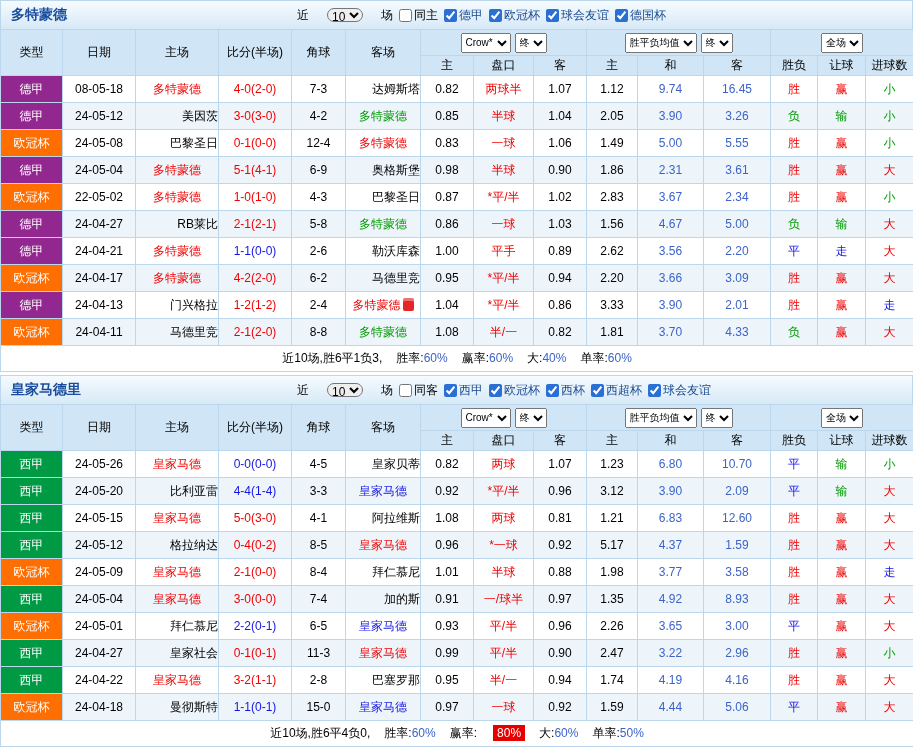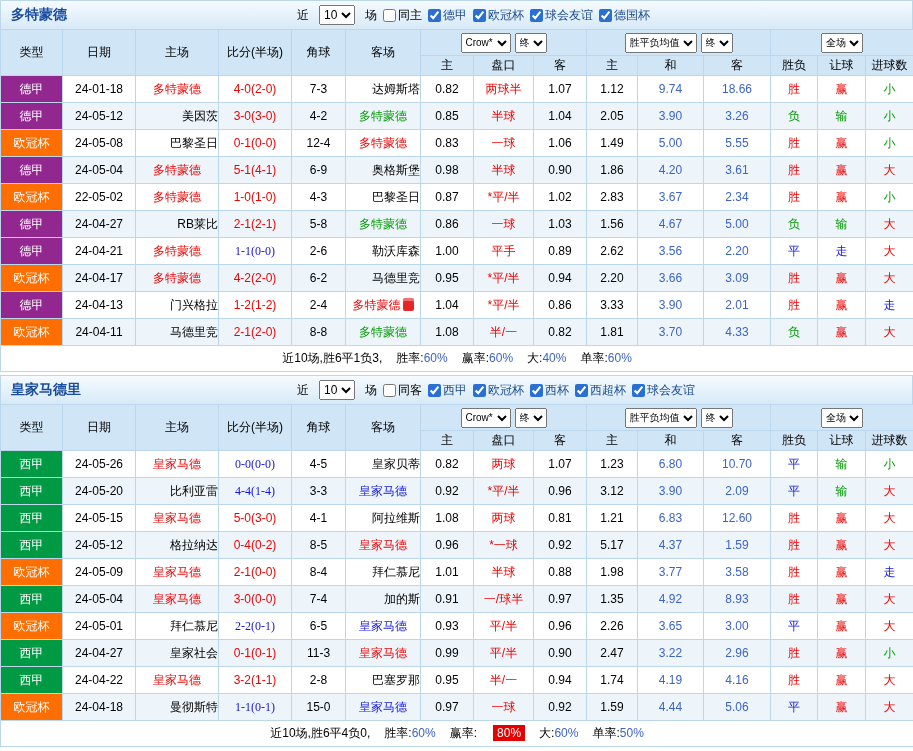--- a/index.html
+++ b/index.html
@@ -17,40 +17,40 @@
     position: relative; height: 29px;
     background: linear-gradient(180deg, #f5fbff, #d7e9f7);
     border: 1px solid #bcd6eb; border-bottom: 0;
     display: flex; align-items: center; padding: 0 10px;
   }
   .title { font-weight: bold; font-size: 14px; color: #1a4c9d; }
   .controls {
     position: absolute; left: 296px; top: 0; height: 100%;
     display: flex; align-items: center; white-space: nowrap;
   }
-  .controls select { height: 20px; font-size: 12px; margin: 0 10px; }
+  .controls select { height: 14px; font-size: 12px; margin: 0 18px; border-radius: 10px; }
   .chk { display: inline-flex; align-items: center; margin-left: 6px; }
   .chk input { width: 13px; height: 13px; margin: 0 2px 0 0; accent-color: #2a6fd3; }
   .lg-label { color: #19498f; }
   table { width: 913px; border-collapse: collapse; table-layout: fixed; }
   th, td {
     border: 1px solid #bcd6eb; padding: 0; text-align: center;
     white-space: nowrap; overflow: hidden;
   }
   thead th { background: #d0e5f5; font-weight: normal; }
   tr.h1 th { height: 26px; }
   tr.h1 select, tr.h2 select { height: 20px; font-size: 10px; margin: 0 2px; }
   tr.h2 th { height: 20px; }
   tbody td { height: 27px; background: #fff; }
   tbody tr.alt td { background: #edf5fb; }
   tbody td.lg { color: #fff; }
   tfoot td { height: 26px; background: #fff; }
   .c-red   { color: var(--c-red, #f20000); }
   .c-green { color: var(--c-green, #009b00); }
-  .c-blue  { color: var(--c-blue, #1414e6); font-family: Liberation Serif, serif; }
+  .c-blue  { color: var(--c-blue, #1414e6); }
   .c-black { color: #000; text-align: right; }
   .c-avg   { color: var(--c-avg, #3c63c8); }
   .c-stat  { color: var(--c-avg, #3c63c8); }
   .hl { background: var(--c-hl, #e60000); color: #fff; padding: 1px 4px; margin-left: 16px; }
   .stat { margin-left: 14px; }
   .rp {
     display: inline-block; width: 11px; height: 13px;
     background: #e62626; border-radius: 2px; margin-left: 2px; vertical-align: -2px;
     box-shadow: inset 0 3px 0 rgba(255,255,255,0.35);
   }
@@ -126,31 +126,31 @@
             <th>和</th>
             <th>客</th>
             <th>胜负</th>
             <th>让球</th>
             <th>进球数</th>
           </tr>
         </thead>
         <tbody>
           <tr class="">
             <td class="lg" style="background:#92278F">德甲</td>
-            <td>24-01-18</td>
+            <td>08-05-18</td>
             <td class="c-red">多特蒙德</td>
             <td class="c-red">4-0(2-0)</td>
             <td>7-3</td>
             <td class="c-black"><span>达姆斯塔</span></td>
             <td>0.82</td>
             <td class="c-red">两球半</td>
             <td>1.07</td>
             <td>1.12</td>
             <td class="c-avg">9.74</td>
-            <td class="c-avg">18.66</td>
+            <td class="c-avg">16.45</td>
             <td class="c-red">胜</td>
             <td class="c-red">赢</td>
             <td class="c-green">小</td>
           </tr>
           <tr class="alt">
             <td class="lg" style="background:#92278F">德甲</td>
             <td>24-05-12</td>
             <td class="c-black">美因茨</td>
             <td class="c-red">3-0(3-0)</td>
             <td>4-2</td>
@@ -186,21 +186,21 @@
             <td class="lg" style="background:#92278F">德甲</td>
             <td>24-05-04</td>
             <td class="c-red">多特蒙德</td>
             <td class="c-red">5-1(4-1)</td>
             <td>6-9</td>
             <td class="c-black"><span>奥格斯堡</span></td>
             <td>0.98</td>
             <td class="c-red">半球</td>
             <td>0.90</td>
             <td>1.86</td>
-            <td class="c-avg">4.20</td>
+            <td class="c-avg">2.31</td>
             <td class="c-avg">3.61</td>
             <td class="c-red">胜</td>
             <td class="c-red">赢</td>
             <td class="c-red">大</td>
           </tr>
           <tr class="">
             <td class="lg" style="background:#FF6E00">欧冠杯</td>
             <td>22-05-02</td>
             <td class="c-red">多特蒙德</td>
             <td class="c-red">1-0(1-0)</td>

